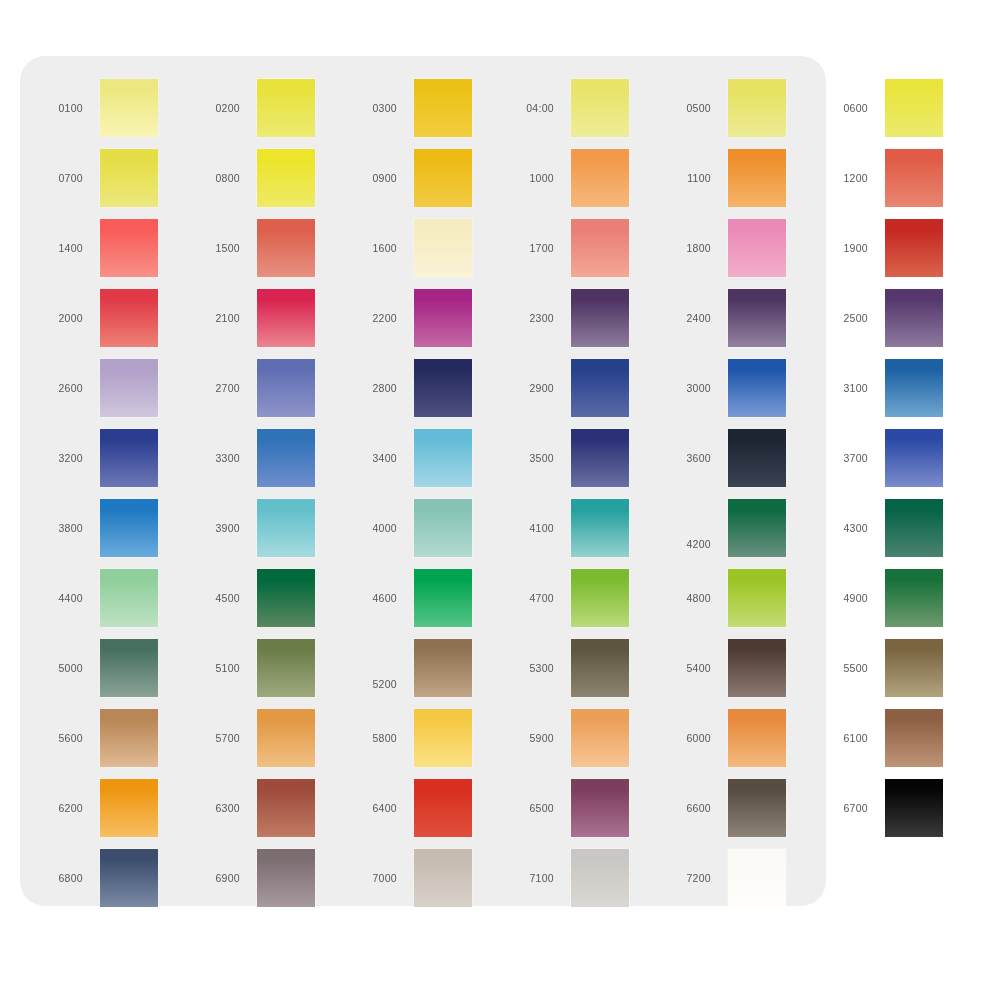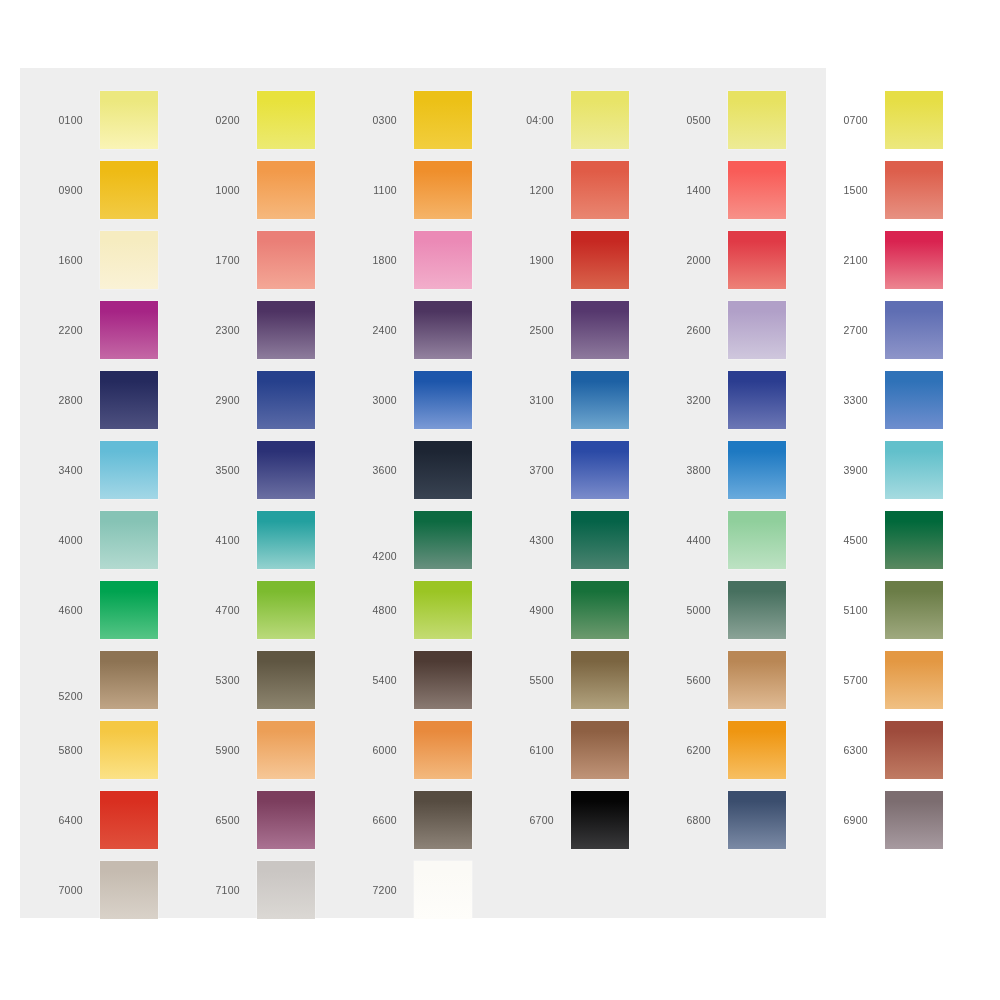--- a/index.html
+++ b/index.html
@@ -9,25 +9,26 @@
     width: 1000px;
     height: 1000px;
     background: #ffffff;
     font-family: "Liberation Sans", sans-serif;
     overflow: hidden;
   }
 
   #chart-card {
     position: absolute;
     left: 20px;
-    top: 68px;
+    top: 56px;
     width: 806px;
     height: 850px;
     background: #eeeeee;
     box-sizing: border-box;
+    border-radius: 25px;
   }
 
   #swatch-grid {
     position: absolute;
     left: 22px;
     top: 17px;
     width: 912px;
     display: grid;
     grid-template-columns: repeat(6, 157px);
     grid-template-rows: repeat(12, 70px);
@@ -79,24 +80,32 @@
       </div>
       <div class="swatch-cell">
         <div class="swatch-code" style="color: rgb(87, 87, 87);">04:00</div>
         <div class="swatch-chip" style="background: linear-gradient(rgb(232, 228, 104) 0%, rgb(232, 228, 104) 18%, rgb(238, 236, 154) 100%);"></div>
       </div>
       <div class="swatch-cell">
         <div class="swatch-code" style="color: rgb(87, 87, 87);">0500</div>
         <div class="swatch-chip" style="background: linear-gradient(rgb(231, 226, 97) 0%, rgb(231, 226, 97) 18%, rgb(237, 235, 149) 100%);"></div>
       </div>
       <div class="swatch-cell">
+        <div class="swatch-code" style="color: rgb(87, 87, 87);">0600</div>
+        <div class="swatch-chip" style="background: linear-gradient(rgb(233, 229, 61) 0%, rgb(233, 229, 61) 18%, rgb(236, 234, 110) 100%);"></div>
+      </div>
+      <div class="swatch-cell">
         <div class="swatch-code" style="color: rgb(87, 87, 87);">0700</div>
         <div class="swatch-chip" style="background: linear-gradient(rgb(230, 222, 70) 0%, rgb(230, 222, 70) 18%, rgb(236, 232, 126) 100%);"></div>
       </div>
       <div class="swatch-cell">
+        <div class="swatch-code" style="color: rgb(87, 87, 87);">0800</div>
+        <div class="swatch-chip" style="background: linear-gradient(rgb(236, 229, 42) 0%, rgb(236, 229, 42) 18%, rgb(238, 234, 104) 100%);"></div>
+      </div>
+      <div class="swatch-cell">
         <div class="swatch-code" style="color: rgb(87, 87, 87);">0900</div>
         <div class="swatch-chip" style="background: linear-gradient(rgb(238, 187, 21) 0%, rgb(238, 187, 21) 18%, rgb(242, 203, 69) 100%);"></div>
       </div>
       <div class="swatch-cell">
         <div class="swatch-code" style="color: rgb(87, 87, 87);">1000</div>
         <div class="swatch-chip" style="background: linear-gradient(rgb(242, 154, 74) 0%, rgb(242, 154, 74) 18%, rgb(246, 184, 125) 100%);"></div>
       </div>
       <div class="swatch-cell">
         <div class="swatch-code" style="color: rgb(87, 87, 87);">1100</div>
         <div class="swatch-chip" style="background: linear-gradient(rgb(239, 143, 44) 0%, rgb(239, 143, 44) 18%, rgb(245, 180, 105) 100%);"></div>

